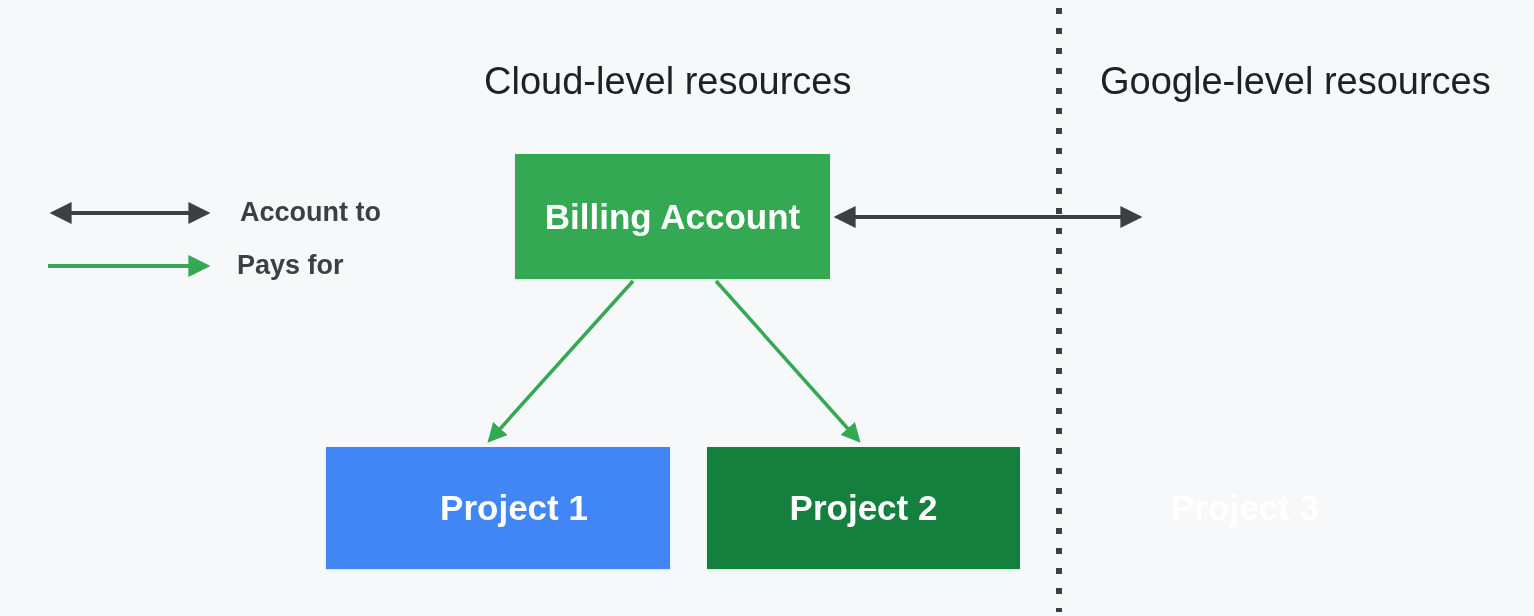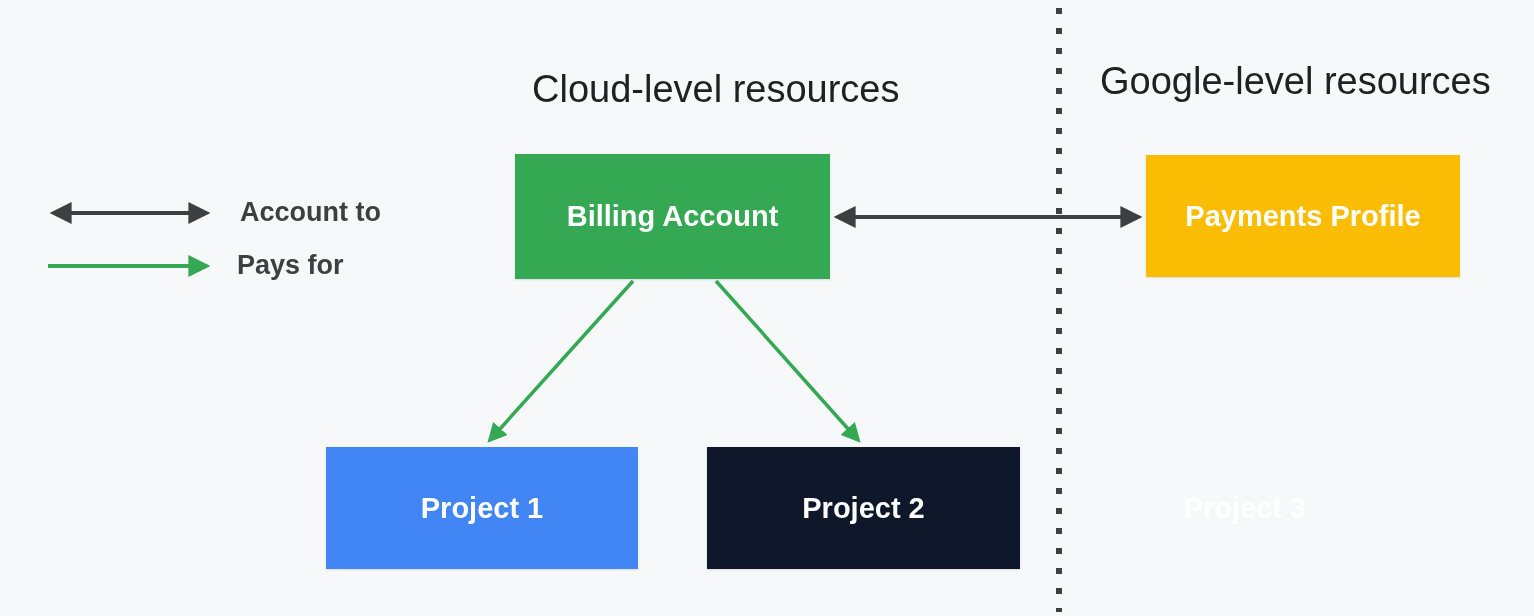--- a/index.html
+++ b/index.html
@@ -26,40 +26,40 @@
   .legend-line-green { stroke: #34A853; stroke-width: 4; fill: none; }
 
   .heading {
     position: absolute;
     font-size: 38px;
     line-height: 42px;
     font-weight: 400;
     color: #202124;
     white-space: nowrap;
   }
-  .heading-cloud { left: 484px; top: 68px; margin-left: 48px; }
+  .heading-cloud { left: 484px; top: 60px; }
   .heading-google { left: 1100px; top: 60px; }
 
   .legend-label {
     position: absolute;
     font-size: 27px;
     line-height: 29px;
     font-weight: 700;
     color: #3C4043;
     white-space: nowrap;
   }
   .legend-label-linked { left: 240px; top: 198px; }
   .legend-label-pays { left: 237px; top: 251px; }
 
   .node {
     position: absolute;
     display: flex;
     align-items: center;
     justify-content: center;
-    font-size: 29px;
+    font-size: 35px;
     font-weight: 700;
     white-space: nowrap;
     box-shadow: 0 1px 2px rgba(60,64,67,0.15);
   }
   .node-billing  { left: 515px;  top: 154px; width: 315px; height: 125px; }
   .node-payments { left: 1146px; top: 155px; width: 314px; height: 122px; }
   .node-project1 { left: 326px;  top: 447px; width: 312px; height: 122px; }
   .node-project2 { left: 707px;  top: 447px; width: 313px; height: 122px; }
   .node-project3 { left: 1089px; top: 447px; width: 312px; height: 122px; box-shadow: none; }
 </style>
@@ -93,21 +93,20 @@
   <div class="heading heading-cloud">Cloud-level resources</div>
 
   <div class="heading heading-google">Google-level resources</div>
 
   <div class="legend-label legend-label-linked">Account to</div>
 
   <div class="legend-label legend-label-pays">Pays for</div>
 
   <div class="node node-billing" style="background: rgb(52, 168, 83); color: rgb(255, 255, 255);">Billing Account</div>
 
-  <div class="node node-payments" style="background: rgb(251, 188, 4); color: rgb(255, 255, 255);">Payments Profile</div>
 
-  <div class="node node-project1" style="background: rgb(66, 133, 244); color: rgb(255, 255, 255);">Project 1</div>
+  <div class="node node-project1" style="background: rgb(66, 133, 244); color: rgb(255, 255, 255); padding-left: 32px;">Project 1</div>
 
-  <div class="node node-project2" style="background: #0f172a; color: rgb(255, 255, 255);">Project 2</div>
+  <div class="node node-project2" style="background: #15803d; color: rgb(255, 255, 255);">Project 2</div>
 
   <div class="node node-project3" style="background: transparent; color: rgb(255, 255, 255);">Project 3</div>
 
 </div>
 
 </body></html>

